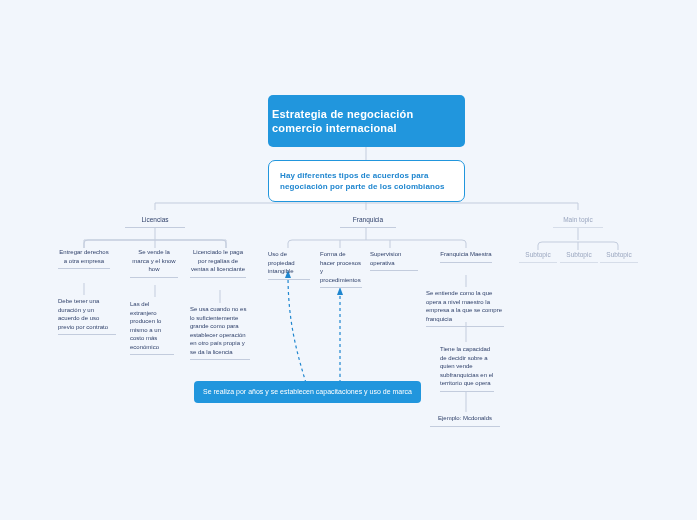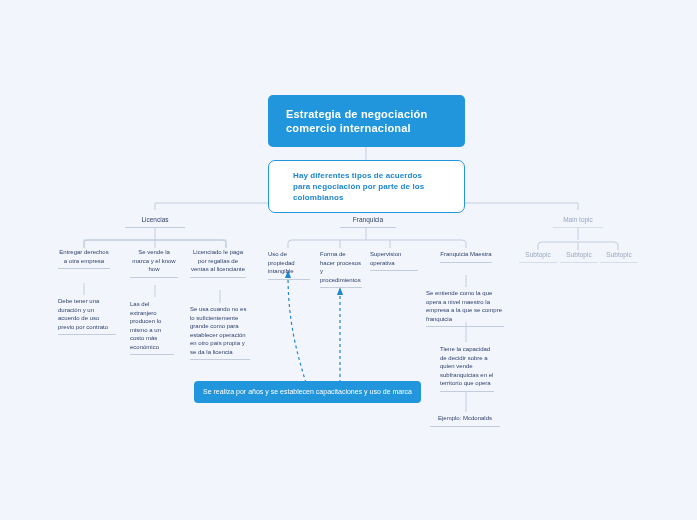--- a/index.html
+++ b/index.html
@@ -33,34 +33,34 @@
   }
 
   
   .root-box {
     background: #2196dd;
     color: #ffffff;
     border-radius: 5px;
     font-weight: bold;
     font-size: 11px;
     line-height: 14px;
-    padding: 12px 18px;
+    padding: 12px 4px;
     letter-spacing: .2px;
   }
 
   
   .outline-box {
     background: #ffffff;
     color: #1f86cf;
     border: 1.5px solid #2196dd;
     border-radius: 7px;
     font-weight: bold;
     font-size: 8px;
     line-height: 11px;
-    padding: 9px 24px;
+    padding: 9px 11px;
     letter-spacing: .1px;
   }
 
   
   .topic {
     color: #31426b;
     font-size: 6.5px;
     line-height: 9px;
     text-align: center;
     border-bottom: 1px solid #c3ccdd;

